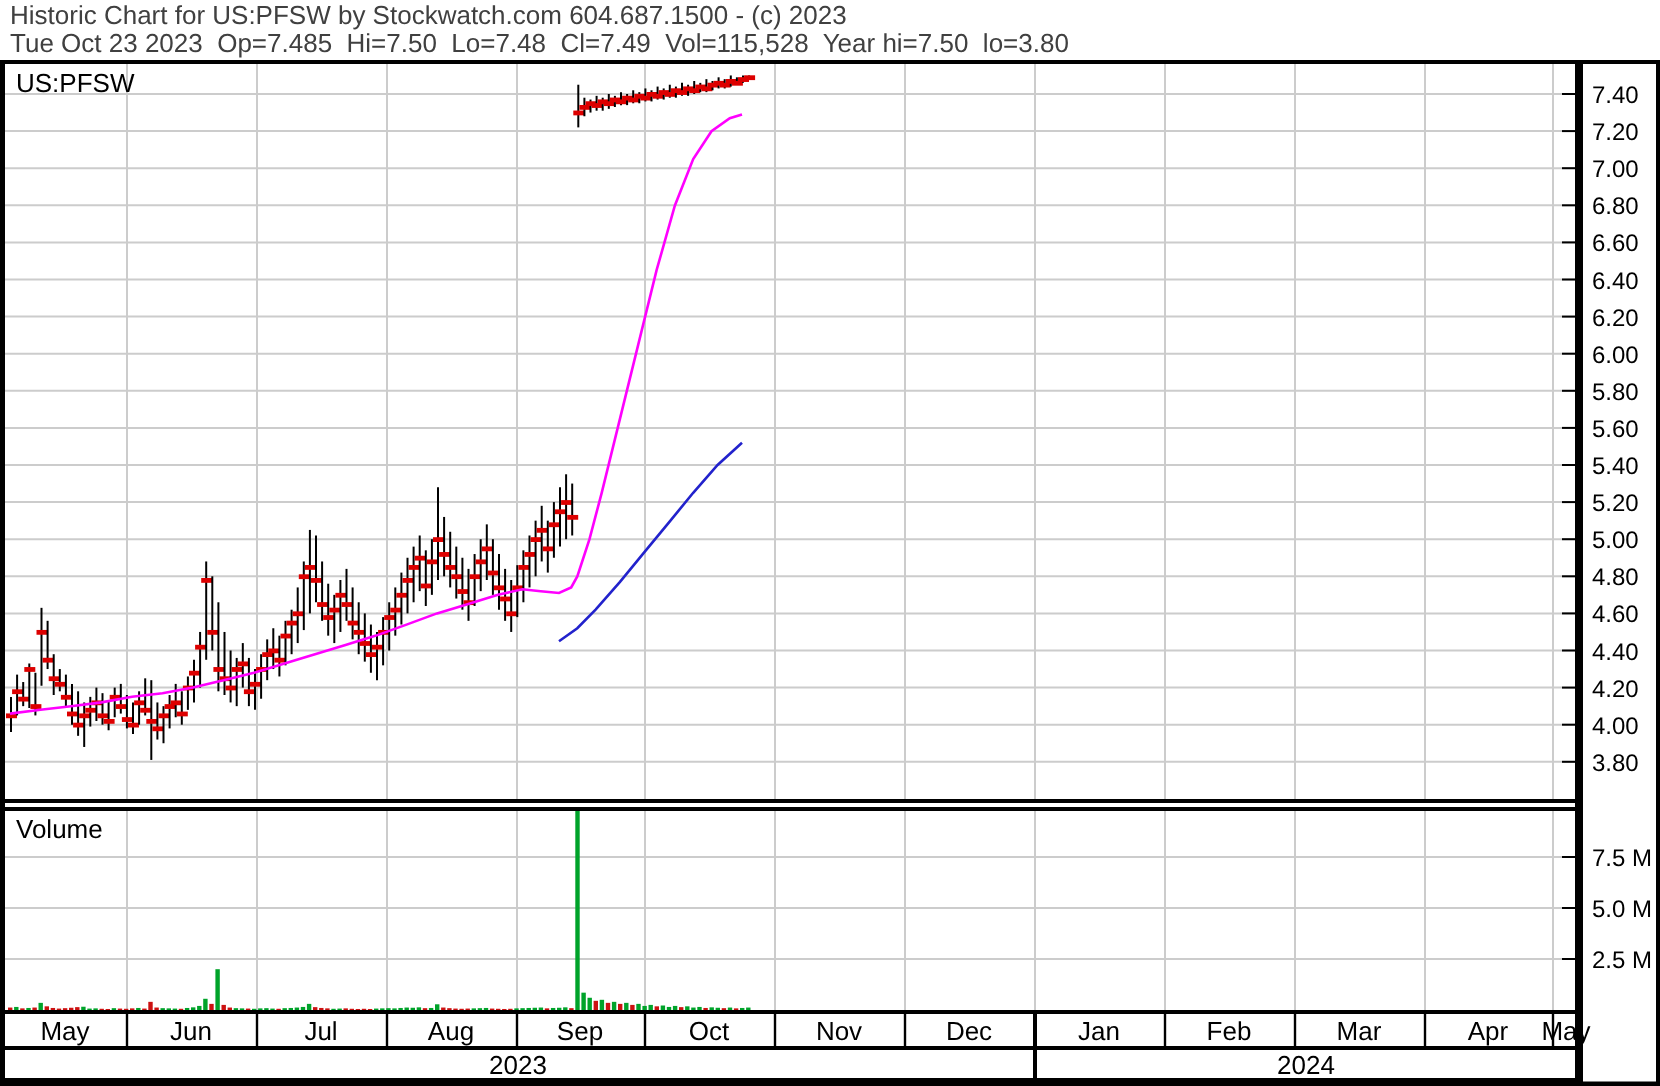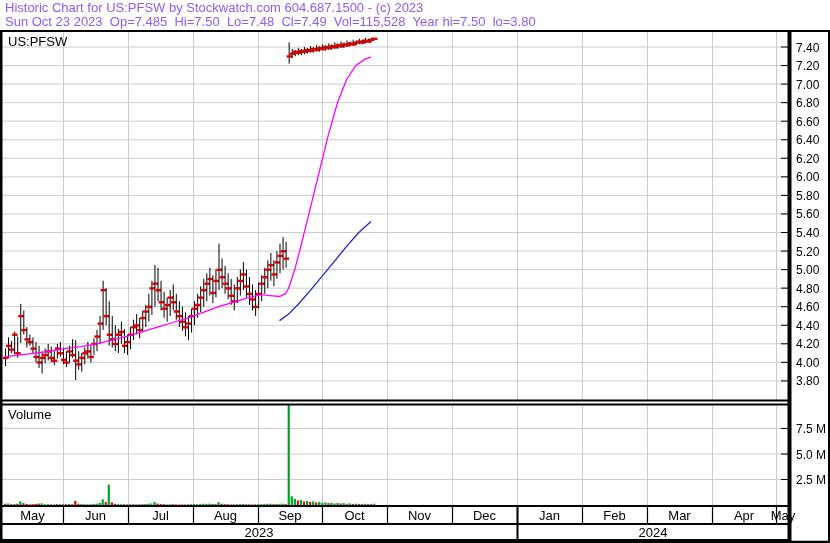--- a/index.html
+++ b/index.html
@@ -4,33 +4,33 @@
 <style>
   html,body{margin:0;padding:0;background:#fff;}
   .stage{
     position:relative;width:830px;height:543px;background:#ffffff;
     font-family:"Liberation Sans",sans-serif;overflow:hidden;
   }
   .header{
     position:absolute;left:0;top:0;width:830px;height:30px;background:#fff;z-index:2;
   }
   .hline{
-    white-space:pre;color:#8b5cf6;font-size:13px;line-height:14px;padding-left:5px;
+    white-space:pre;color:#404040;font-size:13px;line-height:14px;padding-left:5px;
   }
   .hline.first{padding-top:1px;}
   #chart-svg{position:absolute;left:0;top:0;z-index:1;}
   .svg-text{font-family:"Liberation Sans",sans-serif;fill:#000;}
 </style>
 </head>
 <body>
 
 <div class="stage">
   <div class="header">
     <div class="hline first">Historic Chart for US:PFSW by Stockwatch.com 604.687.1500 - (c) 2023</div>
-    <div class="hline">Sun Oct 23 2023  Op=7.485  Hi=7.50  Lo=7.48  Cl=7.49  Vol=115,528  Year hi=7.50  lo=3.80</div>
+    <div class="hline">Tue Oct 23 2023  Op=7.485  Hi=7.50  Lo=7.48  Cl=7.49  Vol=115,528  Year hi=7.50  lo=3.80</div>
   </div>
   <svg id="chart-svg" width="830" height="543" viewBox="0 0 830 543">
       <g>
         <line x1="63.5" y1="32" x2="63.5" y2="400" stroke="#cccccc" stroke-width="1"></line>
         <line x1="63.5" y1="404" x2="63.5" y2="505" stroke="#cccccc" stroke-width="1"></line>
         <line x1="128.5" y1="32" x2="128.5" y2="400" stroke="#cccccc" stroke-width="1"></line>
         <line x1="128.5" y1="404" x2="128.5" y2="505" stroke="#cccccc" stroke-width="1"></line>
         <line x1="193.5" y1="32" x2="193.5" y2="400" stroke="#cccccc" stroke-width="1"></line>
         <line x1="193.5" y1="404" x2="193.5" y2="505" stroke="#cccccc" stroke-width="1"></line>
         <line x1="258.5" y1="32" x2="258.5" y2="400" stroke="#cccccc" stroke-width="1"></line>

